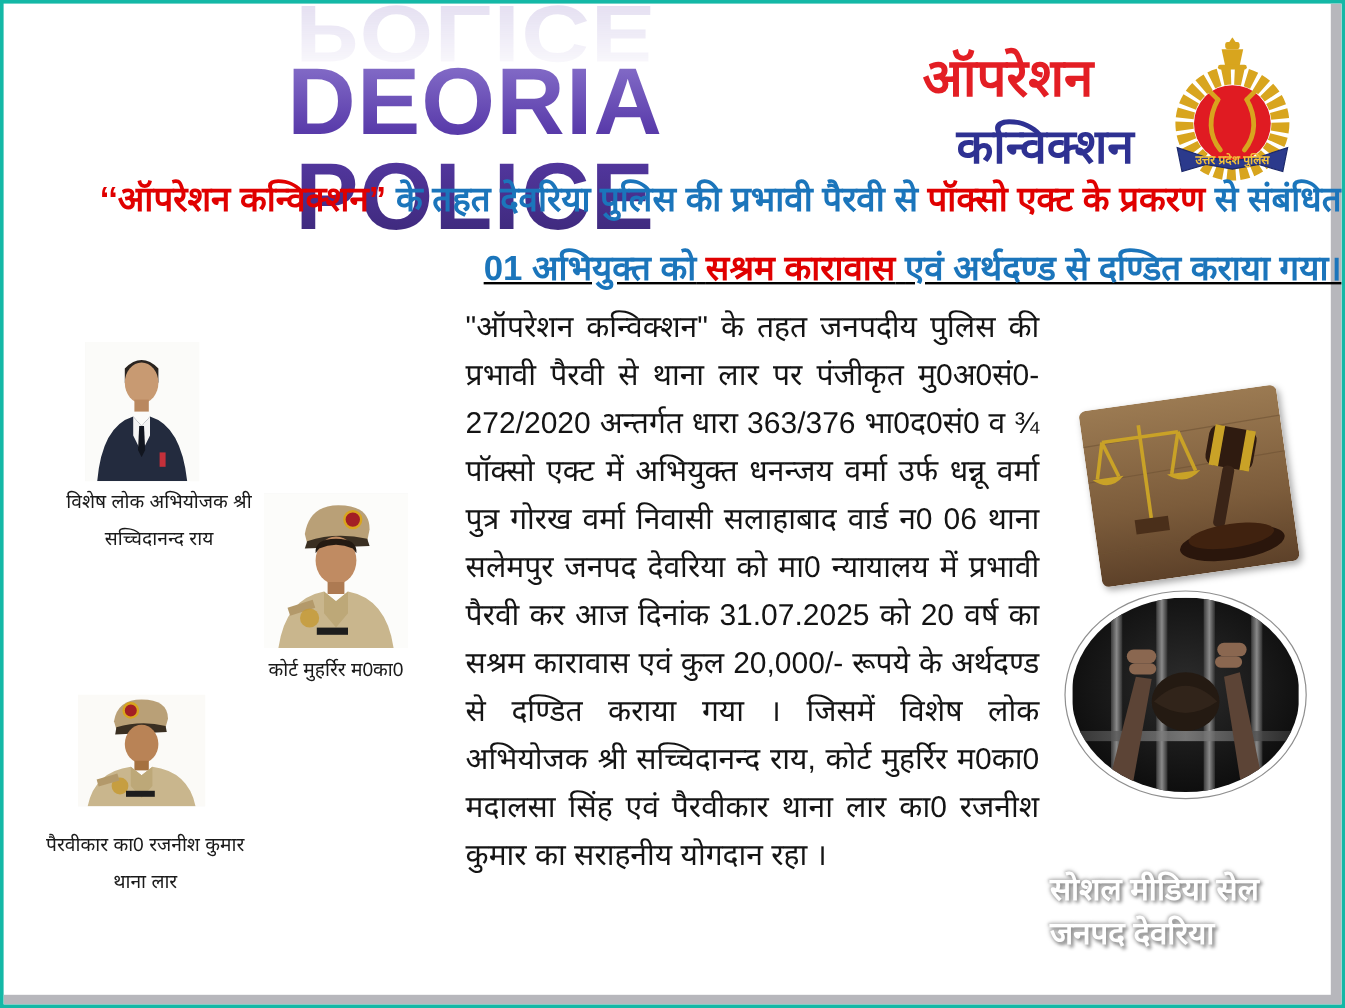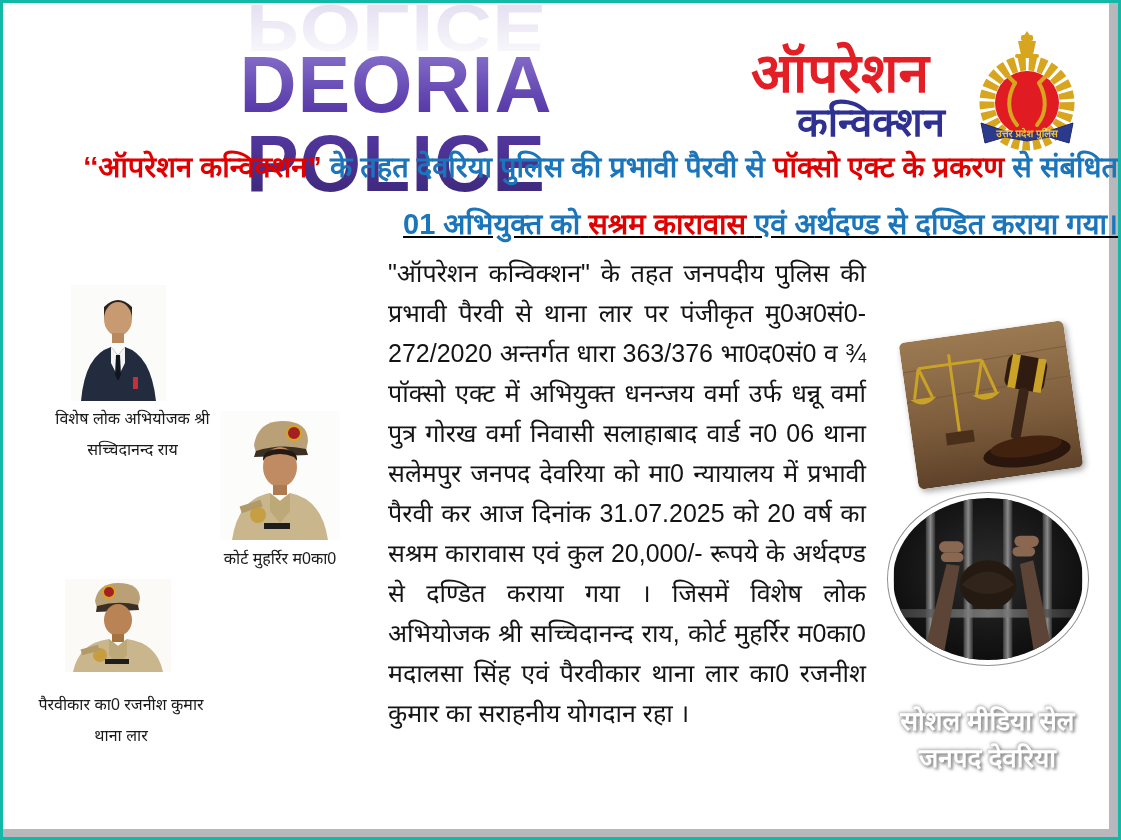--- a/index.html
+++ b/index.html
@@ -25,21 +25,21 @@
   }
   .main-title-reflection{
     position:absolute; left:88px; top:126px; width:610px; text-align:center;
     font-size:79px; font-weight:bold; letter-spacing:1px; line-height:1;
     color:#5a3cab; transform:scaleY(-0.85); transform-origin:top; opacity:0.20;
     -webkit-mask-image:linear-gradient(180deg, transparent 45%, rgba(0,0,0,0.9) 100%);
             mask-image:linear-gradient(180deg, transparent 45%, rgba(0,0,0,0.9) 100%);
   }
   .op-word1{
     position:absolute; left:732px; top:30px; width:210px; text-align:center;
-    font-size:55px; font-weight:bold; color:#e31e24;
+    font-size:44px; font-weight:bold; color:#e31e24;
   }
   .op-word2{
     position:absolute; left:748px; top:90px; width:240px; text-align:center;
     font-size:40px; font-weight:bold; color:#2e3192;font-family:Liberation Mono, monospace;
   }
   .logo{position:absolute; left:960px; top:28px; width:128px; height:124px;text-decoration:underline;}
 
   
   .headline{position:absolute; left:0; width:100%; text-align:right; font-weight:bold; font-size:29px; line-height:1.3;}
   .headline.l1{top:146px;}
@@ -72,21 +72,21 @@
   }
   .justice-img svg{display:block; width:100%; height:100%;}
   .jail-img{
     position:absolute; left:884px; top:489px; width:202px; height:174px;
     border-radius:50%; background:#fff; border:1px solid #8f8f8f; box-sizing:border-box;
     padding:5px;
   }
   .jail-img .inner{width:100%; height:100%; border-radius:50%; overflow:hidden;}
   .jail-img svg{display:block; width:100%; height:100%;}
   .footer-badge{
-    position:absolute; left:872px; top:700px; width:225px; text-align:center;
+    position:absolute; left:872px; top:720px; width:225px; 
     font-size:26px; font-weight:bold; line-height:37px; color:#ffffff;
     text-shadow:2px 2px 3px #8e8e8e, -1px -1px 2px #c9c9c9, 0 0 4px #9a9a9a;
   }
 </style>
 </head>
 <body>
 
 <div class="page">
   <div class="edge-right"></div>
   <div class="edge-bottom"></div>

